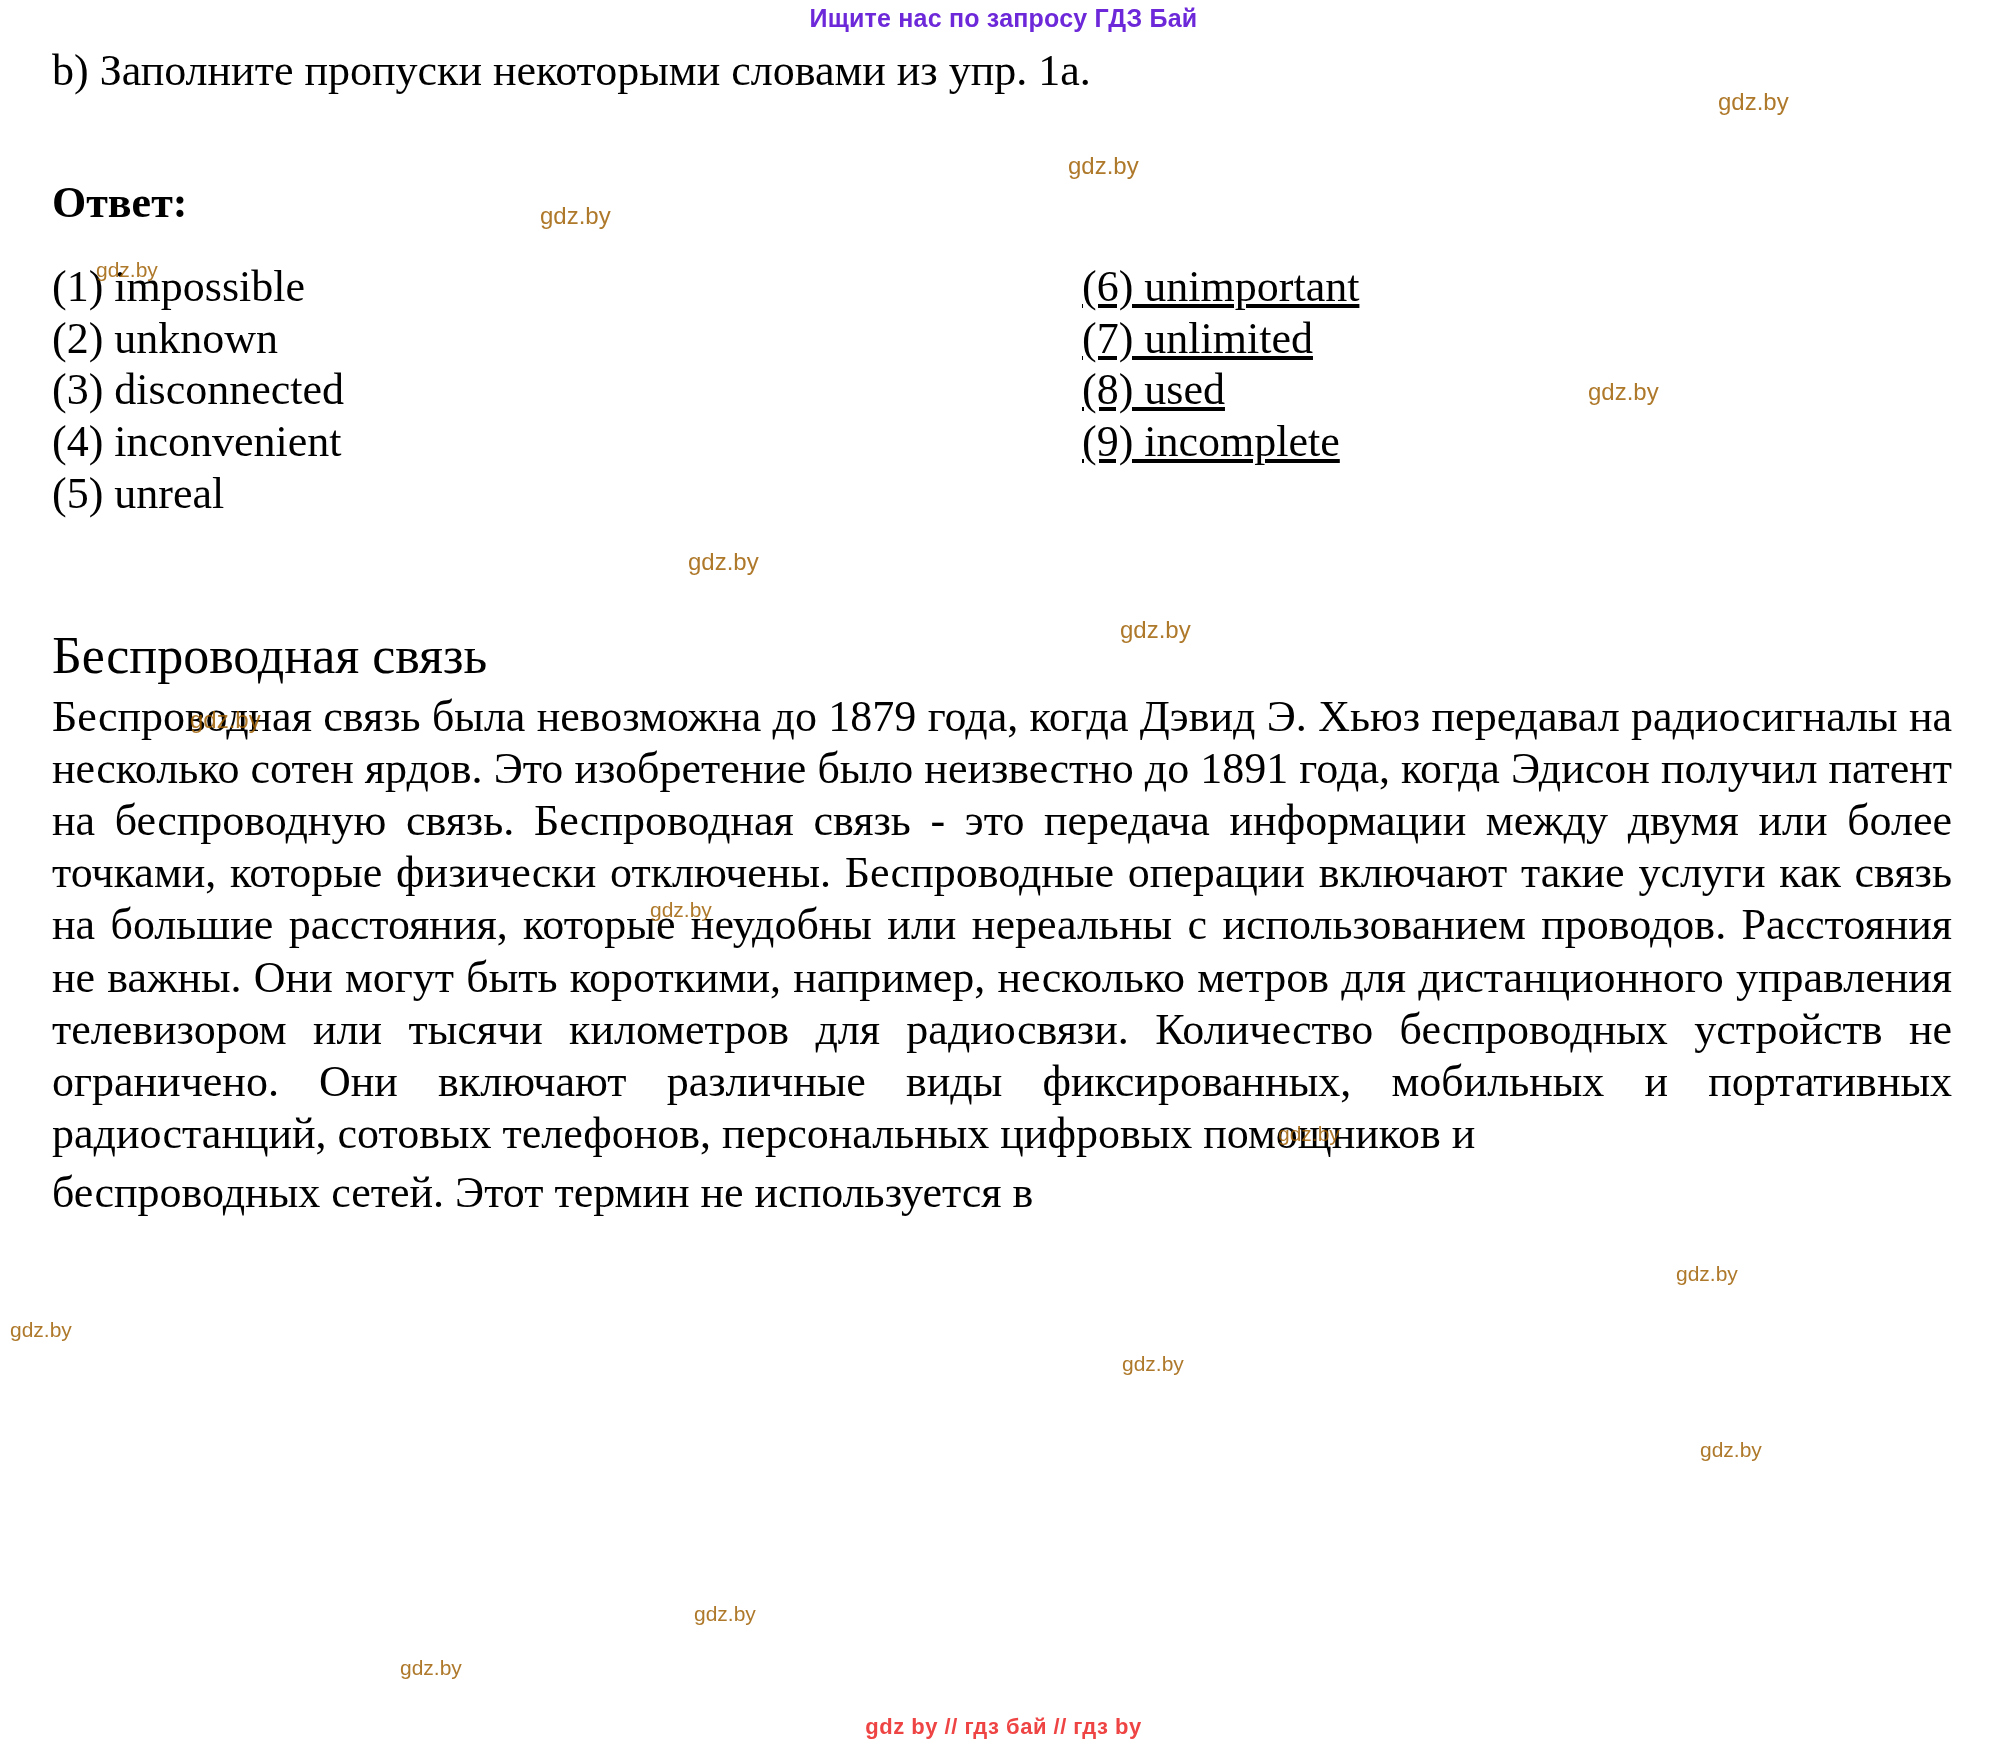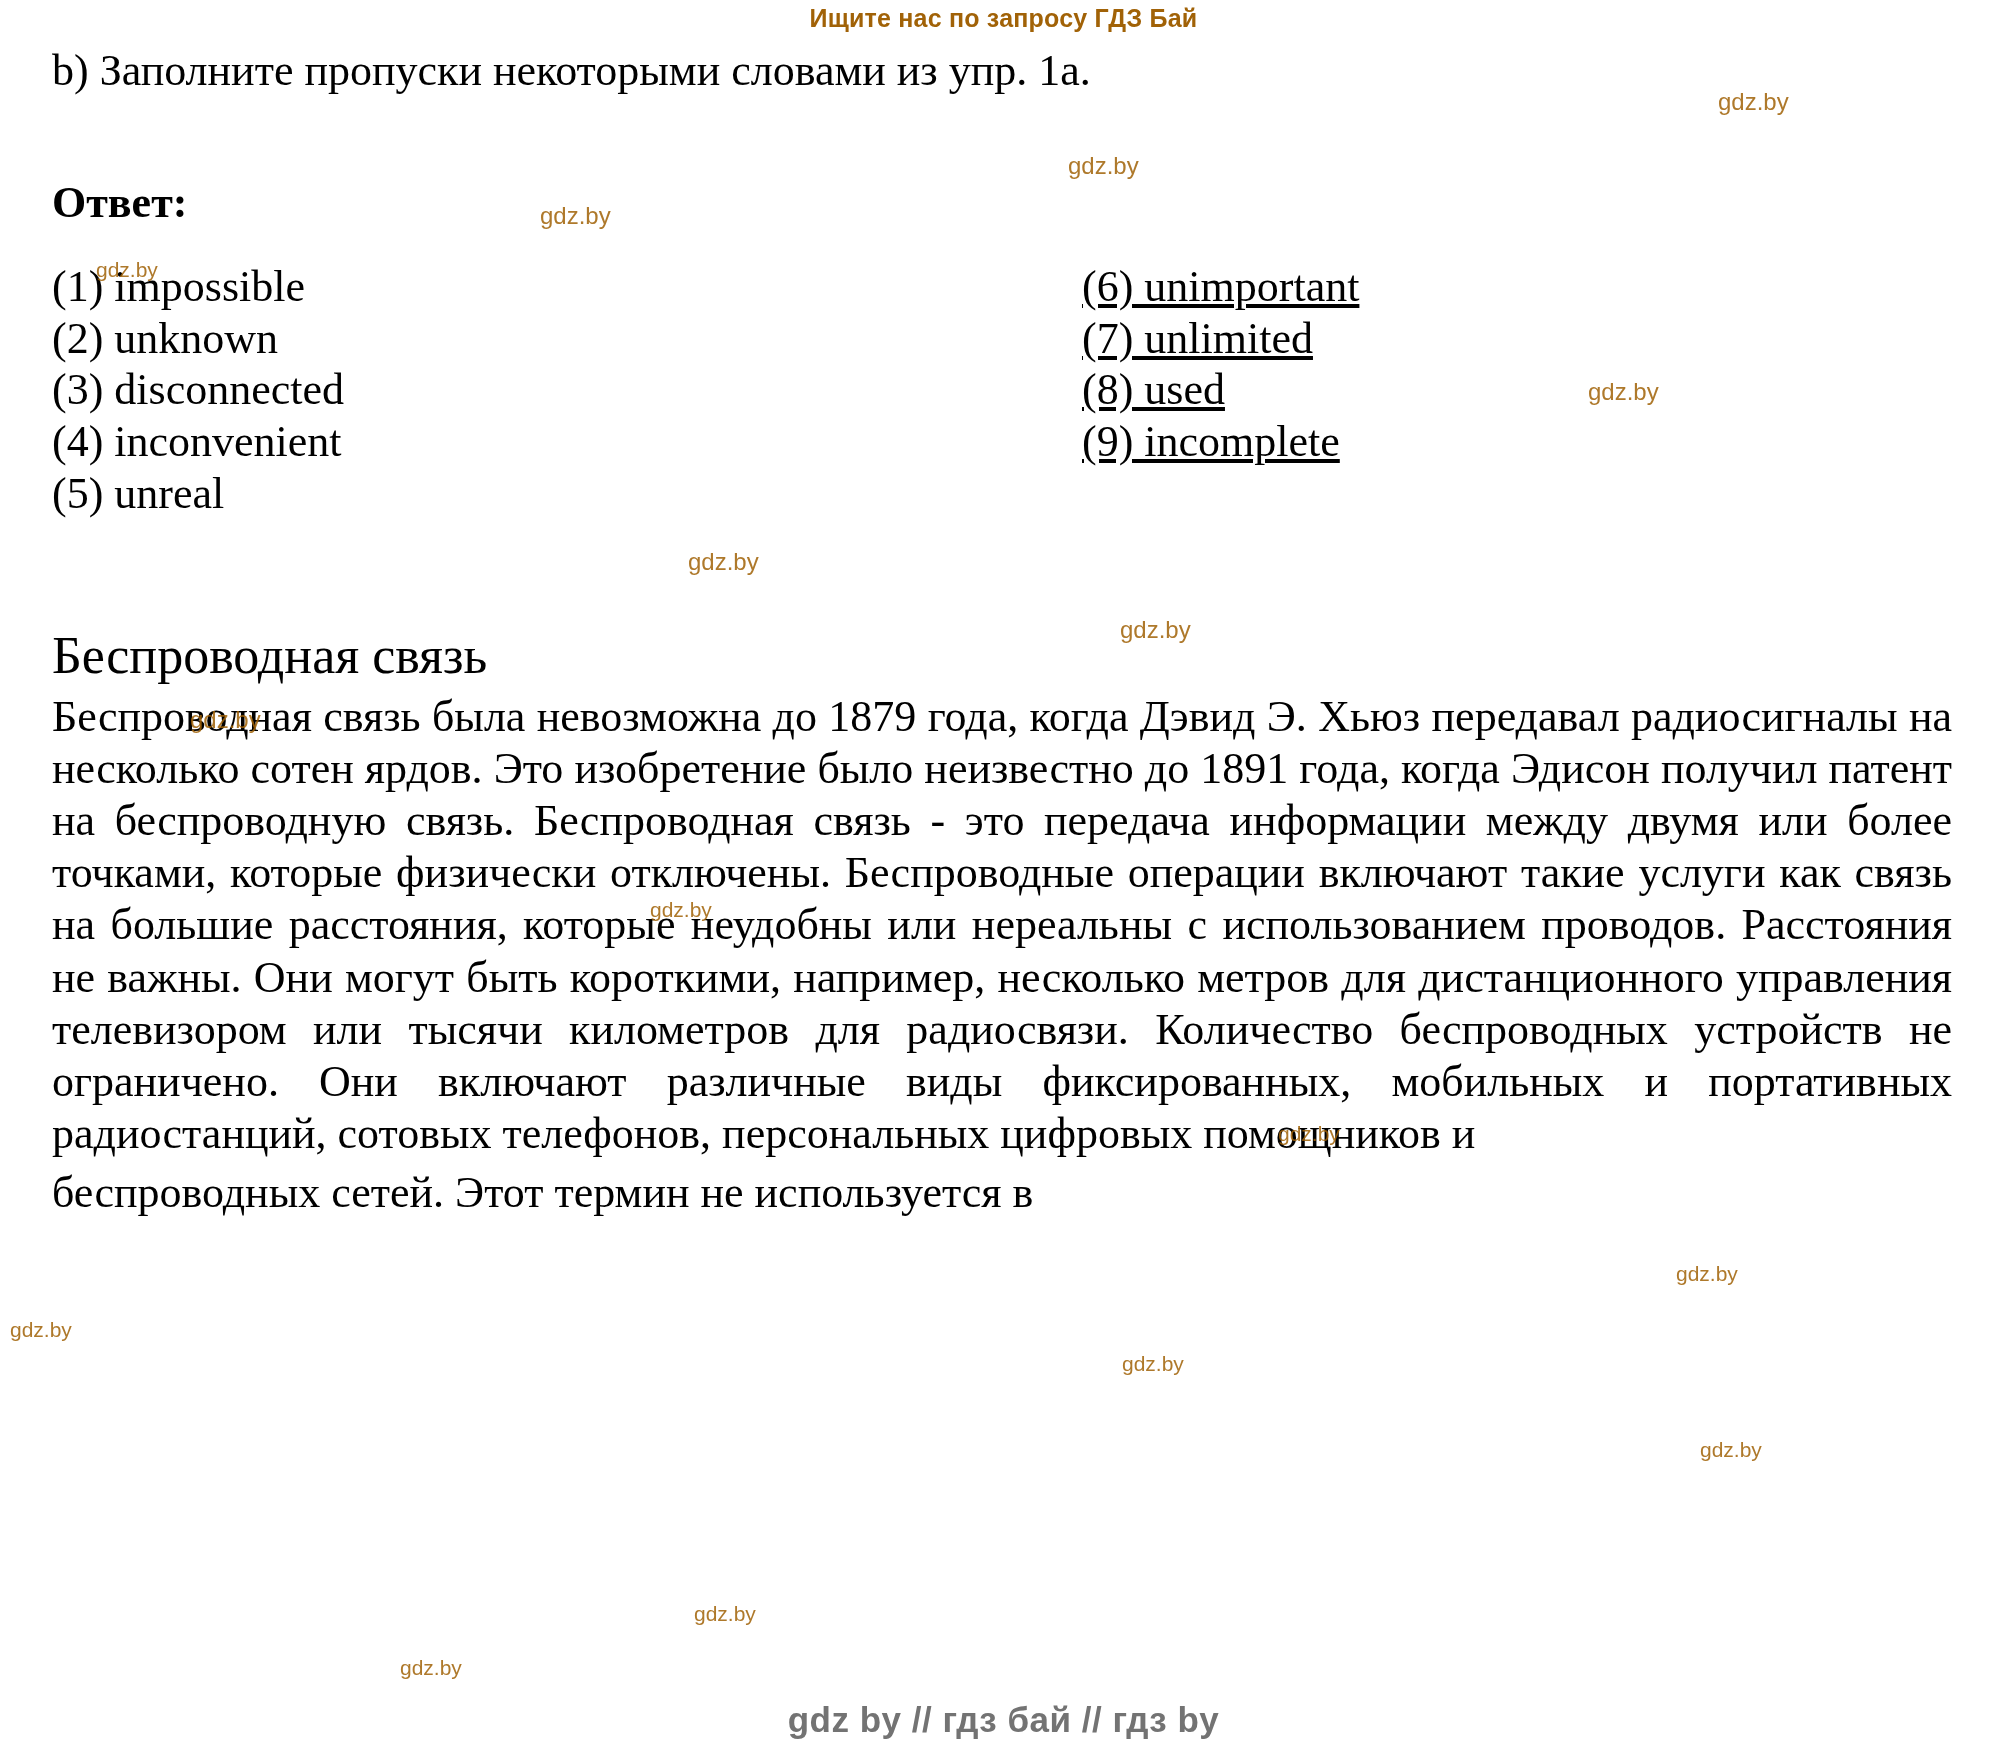--- a/index.html
+++ b/index.html
@@ -18,21 +18,21 @@
 
   
   .top-banner {
     position: absolute;
     top: 4px;
     left: 0;
     width: 100%;
     text-align: center;
     font-family: "Liberation Sans", sans-serif;
     font-size: 25px;
-    color: #a16207;
+    color: #6d28d9;
     font-weight: bold;
     letter-spacing: 0.2px;
   }
 
   
   .page {
     position: absolute;
     top: 46px;
     left: 52px;
     width: 1908px;
@@ -100,22 +100,22 @@
   .wm.small { font-size: 21px; }
 
   
   .footer {
     position: absolute;
     bottom: 18px;
     left: 0;
     width: 100%;
     text-align: center;
     font-family: "Liberation Sans", sans-serif;
-    font-size: 35px;
-    color: #737373;
+    font-size: 22px;
+    color: #ef4444;
     font-weight: bold;
     letter-spacing: 0.5px;
   }
 </style>
 </head>
 <body>
 
 <div class="top-banner">Ищите нас по запросу ГДЗ Бай</div>
 
 <div class="page">

